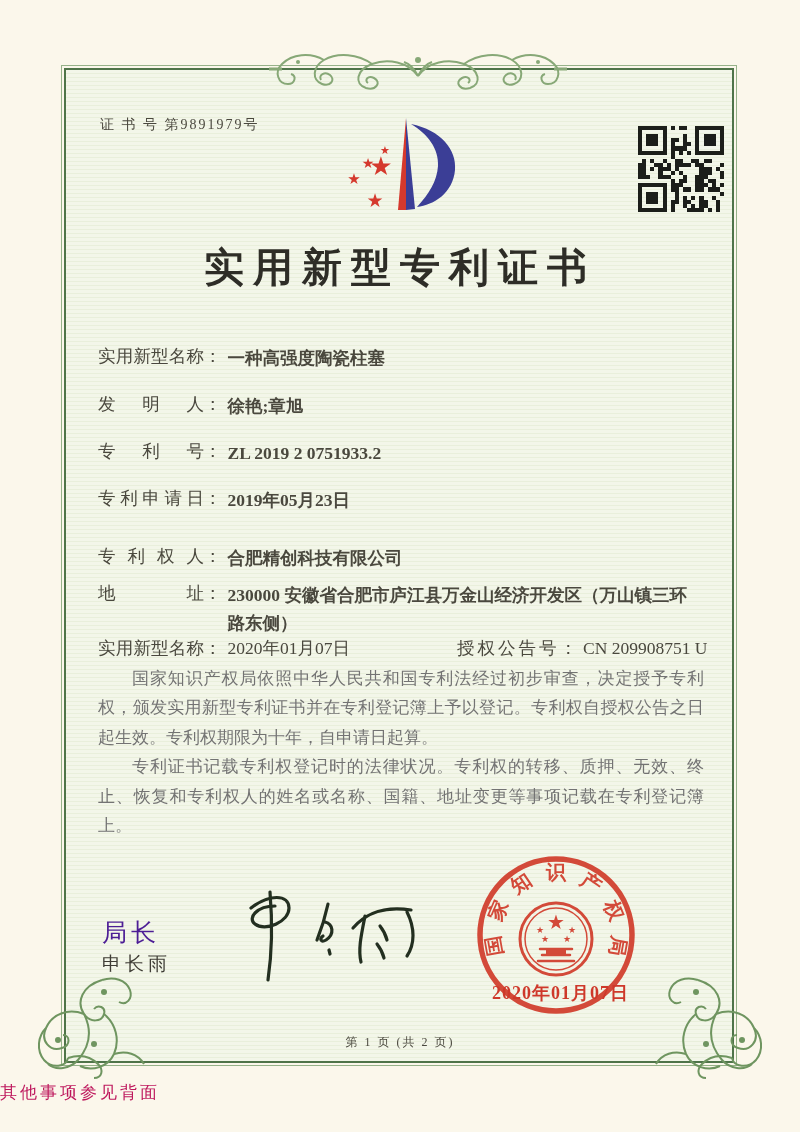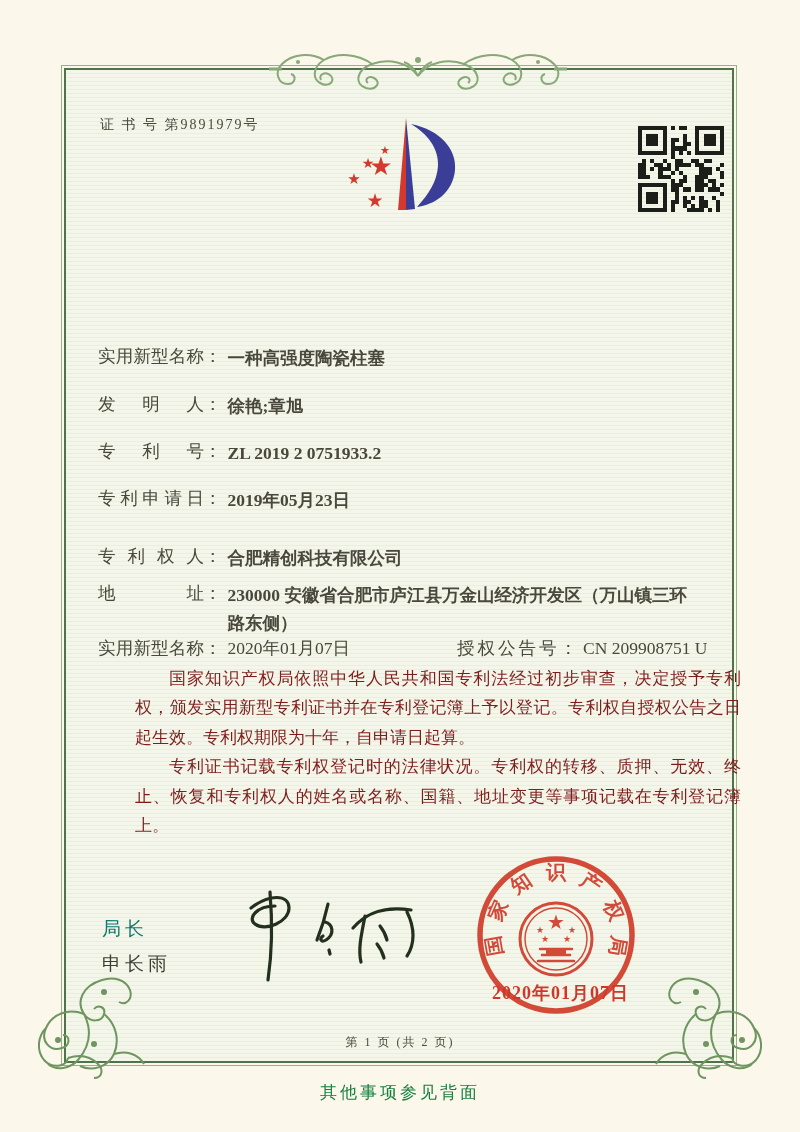--- a/index.html
+++ b/index.html
@@ -26,29 +26,29 @@
   .title{
     left:0;right:0;top:240px;text-align:center;
     font-size:40px;font-weight:bold;letter-spacing:9px;color:#2e2d27;
   }
   .fields{left:98px;top:344px;width:610px;font-size:17.5px;color:#4a483e;}
   .frow{position:absolute;left:0;white-space:nowrap;}
   .lbl{display:inline-block;width:106px;text-align:justify;text-align-last:justify;vertical-align:top;}
   .colon{display:inline-block;vertical-align:top;margin-right:6px;}
   .val{display:inline-block;vertical-align:top;white-space:normal;max-width:460px;line-height:1.6;font-weight:bold;}
   .grant2{position:absolute;left:359px;top:0;white-space:nowrap;}
-  .paras{left:98px;top:664px;width:606px;font-size:17px;line-height:1.73;color:#7f1d1d;text-align:justify;margin-left:37px;}
+  .paras{left:98px;top:664px;width:606px;font-size:17px;line-height:1.73;color:#737373;text-align:justify;}
   .paras p{margin:0;text-indent:2em;}
-  .comm-title{left:102px;top:916px;font-size:19px;letter-spacing:4px;color:#0f766e;}
+  .comm-title{left:102px;top:916px;font-size:25px;letter-spacing:4px;color:#4c1d95;}
   .comm-name{left:102px;top:951px;font-size:19px;letter-spacing:4px;color:#3f3d35;}
   .sig{left:225px;top:882px;}
   .seal{left:474px;top:853px;z-index:3;}
   .seal-date{left:492px;top:981px;font-size:18px;font-weight:bold;color:#ce382a;letter-spacing:1px;z-index:4;}
   .page-no{left:0;right:0;top:1034px;text-align:center;font-size:12px;color:#4a483e;letter-spacing:2px;}
-  .footer-note{left:0;right:0;top:1081px;text-align:center;font-size:17px;color:#15803d;letter-spacing:3px;}
+  .footer-note{left:0;right:0;top:1081px;font-size:17px;color:#be185d;letter-spacing:3px;}
   .logo{left:333px;top:112px;}
   .qr{left:638px;top:126px;width:86px;height:86px;}
   .orn-top{left:268px;top:42px;}
   .orn-bl{left:32px;top:972px;}
   .orn-br{left:648px;top:972px;}
 </style>
 </head>
 <body>
 
 <div class="page">
@@ -342,20 +342,21 @@
       <rect x="19" y="19" width="1" height="1" fill="#1c1e1a"></rect>
       <rect x="8" y="20" width="1" height="1" fill="#1c1e1a"></rect>
       <rect x="12" y="20" width="1" height="1" fill="#1c1e1a"></rect>
       <rect x="13" y="20" width="1" height="1" fill="#1c1e1a"></rect>
       <rect x="14" y="20" width="1" height="1" fill="#1c1e1a"></rect>
       <rect x="15" y="20" width="1" height="1" fill="#1c1e1a"></rect>
       <rect x="17" y="20" width="1" height="1" fill="#1c1e1a"></rect>
       <rect x="19" y="20" width="1" height="1" fill="#1c1e1a"></rect>
     </svg>
 
+  <div class="abs title">实用新型专利证书</div>
 
   <div class="abs fields">
     <div class="frow" style="top:0">
       <span class="lbl">实用新型名称</span><span class="colon">：</span><span class="val">一种高强度陶瓷柱塞</span>
     </div>
     <div class="frow" style="top:48px">
       <span class="lbl">发明人</span><span class="colon">：</span><span class="val">徐艳;章旭</span>
     </div>
     <div class="frow" style="top:95px">
       <span class="lbl">专利号</span><span class="colon">：</span><span class="val">ZL 2019 2 0751933.2</span>

